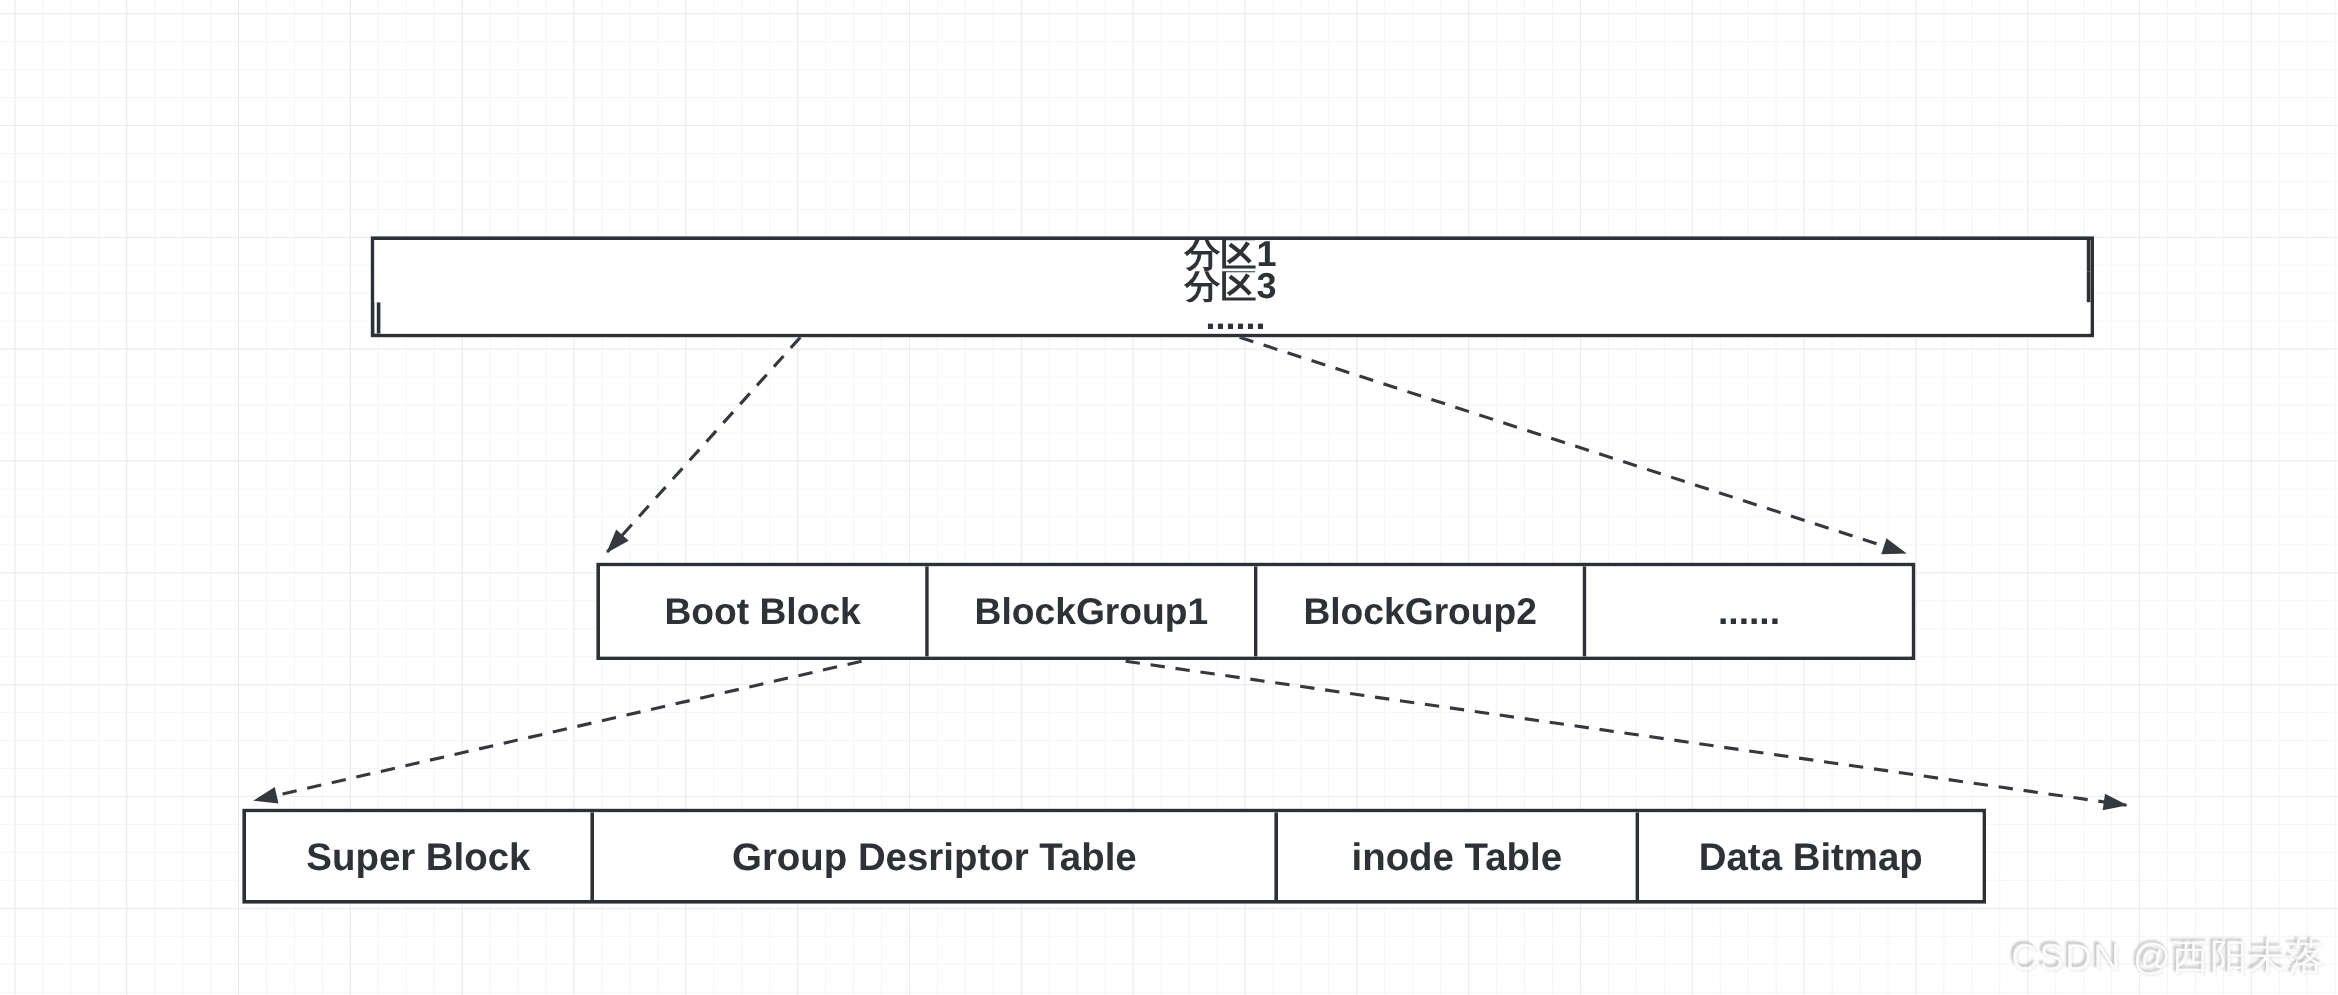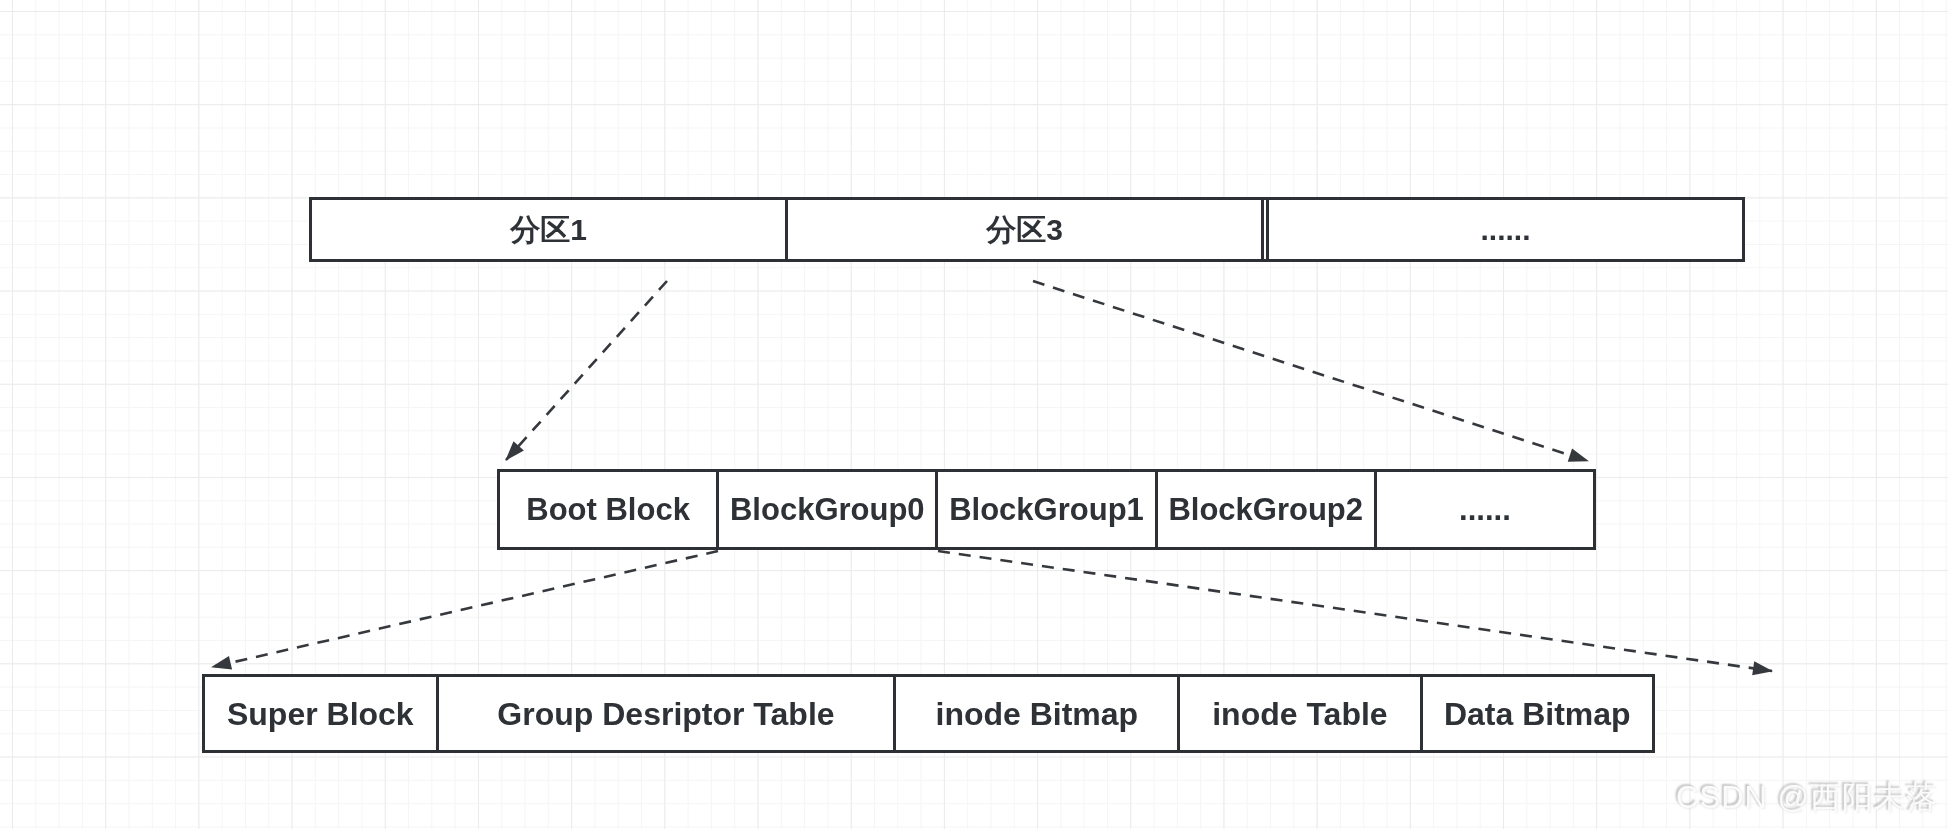--- a/index.html
+++ b/index.html
@@ -33,21 +33,21 @@
   .cell{
     display:flex;align-items:center;justify-content:center;
     border-right:3px solid var(--line);box-sizing:border-box;
     background:#ffffff;overflow:hidden;
   }
   .cell:last-child{border-right:none;}
   .cell .label{
     font-weight:700;color:var(--text);font-size:32px;line-height:1;
     white-space:nowrap;
   }
-  .row-partitions{left:309px;top:197px;width:1436px;height:65px;}
+  .row-partitions{left:309px;top:197px;width:1436px;height:84px;flex-direction:column;}
   .row-partitions .cell{flex:1;}
   .row-partitions .cell .label{font-size:30px;}
   
   .row-partitions .cell:nth-child(3){border-left:3px solid var(--line);margin-left:2px;}
   .row-blockgroups{left:497px;top:469px;width:1099px;height:81px;}
   .row-blockgroups .cell{flex:1;}
   .row-blockgroups .cell .label{font-size:31px;}
   .row-groupdetail{left:202px;top:674px;width:1453px;height:79px;}
   .watermark{
     position:absolute;right:10px;bottom:10px;
@@ -84,43 +84,37 @@
     <div class="cell">
       <span class="label">......</span>
     </div>
   </div>
 
   <div class="row row-blockgroups">
     <div class="cell">
       <span class="label">Boot Block</span>
     </div>
     <div class="cell">
-      <span class="label">BlockGroup0</span>
-    </div>
-    <div class="cell">
       <span class="label">BlockGroup1</span>
     </div>
     <div class="cell">
       <span class="label">BlockGroup2</span>
     </div>
     <div class="cell">
       <span class="label">......</span>
     </div>
   </div>
 
   <div class="row row-groupdetail">
     <div class="cell" style="flex:215">
       <span class="label">Super Block</span>
     </div>
     <div class="cell" style="flex:424">
       <span class="label">Group Desriptor Table</span>
     </div>
-    <div class="cell" style="flex:262">
-      <span class="label">inode Bitmap</span>
-    </div>
     <div class="cell" style="flex:223">
       <span class="label">inode Table</span>
     </div>
     <div class="cell" style="flex:214">
       <span class="label">Data Bitmap</span>
     </div>
   </div>
 
   <div class="watermark">CSDN @西阳未落</div>
 

